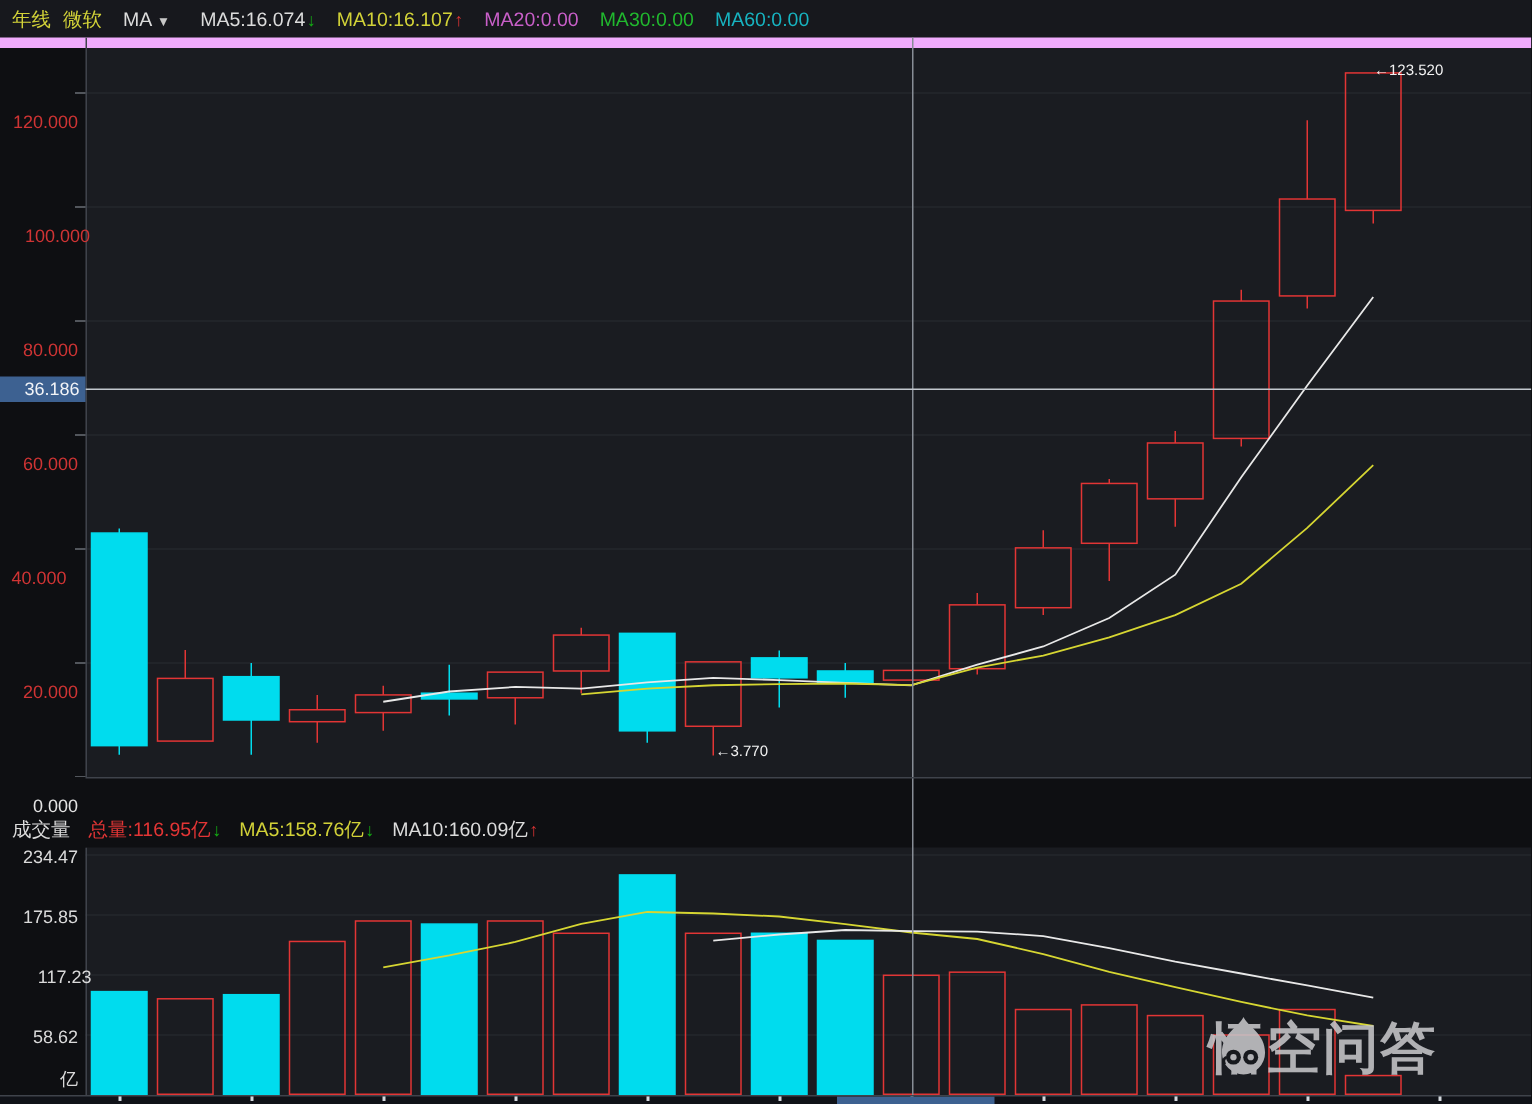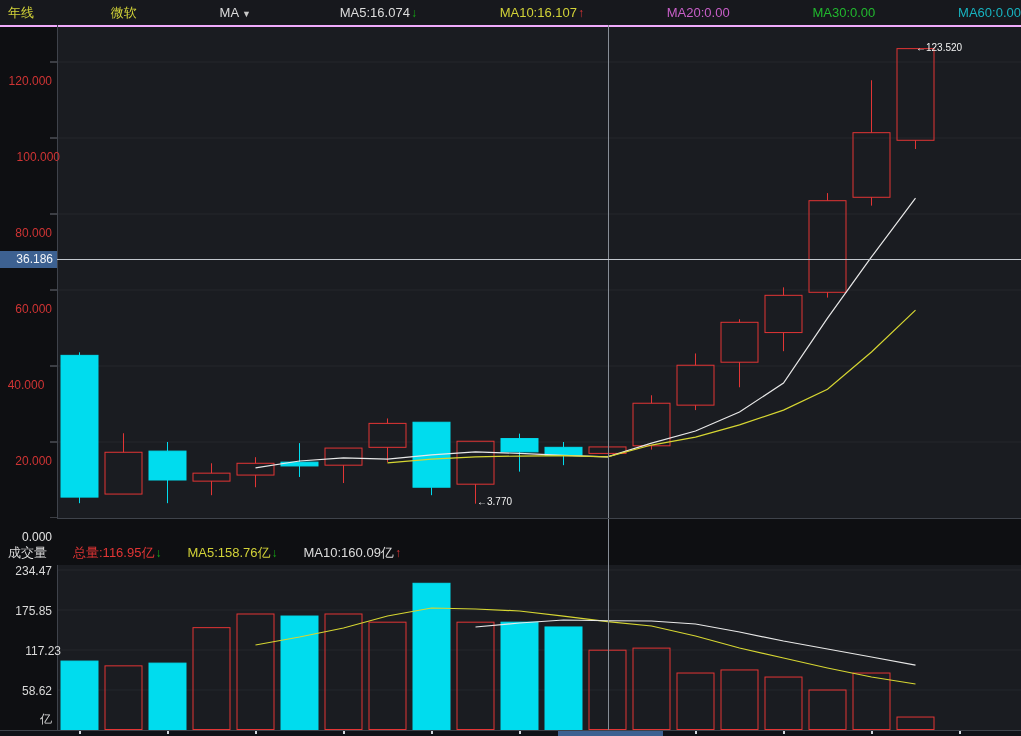--- a/index.html
+++ b/index.html
@@ -4,22 +4,22 @@
 <style>
   html,body{margin:0;padding:0;background:#0b0c0f;}
   .screen{
     position:relative;width:1021px;height:736px;overflow:hidden;
     background:#0e0f12;font-family:"Liberation Sans","DejaVu Sans",sans-serif;
     -webkit-font-smoothing:antialiased;
   }
   
   .topbar{
     position:absolute;left:0;top:0;width:100%;height:25px;
-    background:#17181d;border-bottom:2px solid #f0abfc;
-    display:flex;align-items:center;font-size:13px;white-space:nowrap;justify-content:space-between;
+    background:#17181d;border-bottom:7px solid #f0abfc;
+    display:flex;align-items:center;font-size:13px;white-space:nowrap;
   }
   .topbar .item{margin-left:14px;}
   .topbar .tight{margin-left:8px;}
   .c-yellow{color:#d2d238;}
   .c-white{color:#dcdcdc;}
   .c-magenta{color:#c95fc9;}
   .c-green{color:#21b82e;}
   .c-cyan{color:#17b3c0;}
   .c-red{color:#e23535;margin-top:16px;}
   .arrow-up{color:#e23535;font-size:12px;margin-left:1px;}
@@ -42,21 +42,21 @@
   .price-tag{
     position:absolute;left:0;width:57px;height:17px;background:#3d6191;
     color:#f2f4f7;font-size:12px;line-height:17px;text-align:right;
     box-sizing:border-box;padding-right:4px;
   }
   
   .anno{position:absolute;color:#f2f2f2;font-size:10px;white-space:nowrap;}
   
   .volhead{
     position:absolute;left:8px;top:544px;height:18px;
-    display:flex;align-items:flex-start;font-size:13px;white-space:nowrap;gap:14px;
+    display:flex;align-items:flex-start;font-size:13px;white-space:nowrap;
   }
   .volhead .item{margin-right:12px;}
   
   .bstrip{position:absolute;left:0;top:730px;width:1021px;height:6px;background:#101218;}
   .btick{position:absolute;top:730px;width:2px;height:4px;background:#d3d8de;}
   .bthumb{position:absolute;top:731px;height:5px;background:#3d6191;cursor:pointer;}
   .baseline{position:absolute;height:1px;background:#3f434b;}
   
   .watermark{
     position:absolute;left:806px;top:676px;display:flex;align-items:center;gap:6px;
@@ -249,14 +249,25 @@
       <div class="btick" style="left: 606.5px;"></div>
       <div class="btick" style="left: 694.5px;"></div>
       <div class="btick" style="left: 782.5px;"></div>
       <div class="btick" style="left: 870.5px;"></div>
       <div class="btick" style="left: 958.5px;"></div>
     </div>
   <div class="bthumb" style="left:558px;width:105px"></div>
   <div class="baseline" style="left:57px;top:518px;width:964px"></div>
   <div class="baseline" style="left:0;top:730px;width:1021px"></div>
 
+  <div class="watermark">
+    <svg width="46" height="46" viewBox="0 0 48 48">
+      <path d="M24 2 C21 9 9 13 9 27 a15 15 0 0 0 30 0 C39 13 27 9 24 2 Z" fill="#c6c6c9"></path>
+      <circle cx="17" cy="30" r="5.2" fill="#17191d"></circle>
+      <circle cx="29" cy="30" r="5.2" fill="#17191d"></circle>
+      <circle cx="17" cy="30" r="2.2" fill="#c6c6c9"></circle>
+      <circle cx="29" cy="30" r="2.2" fill="#c6c6c9"></circle>
+      <path d="M12 30 q-3 2 -1 5" stroke="#17191d" stroke-width="2" fill="none"></path>
+    </svg>
+    <span class="wm-text">悟空问答</span>
+  </div>
 
 </div>
 
 </body></html>

